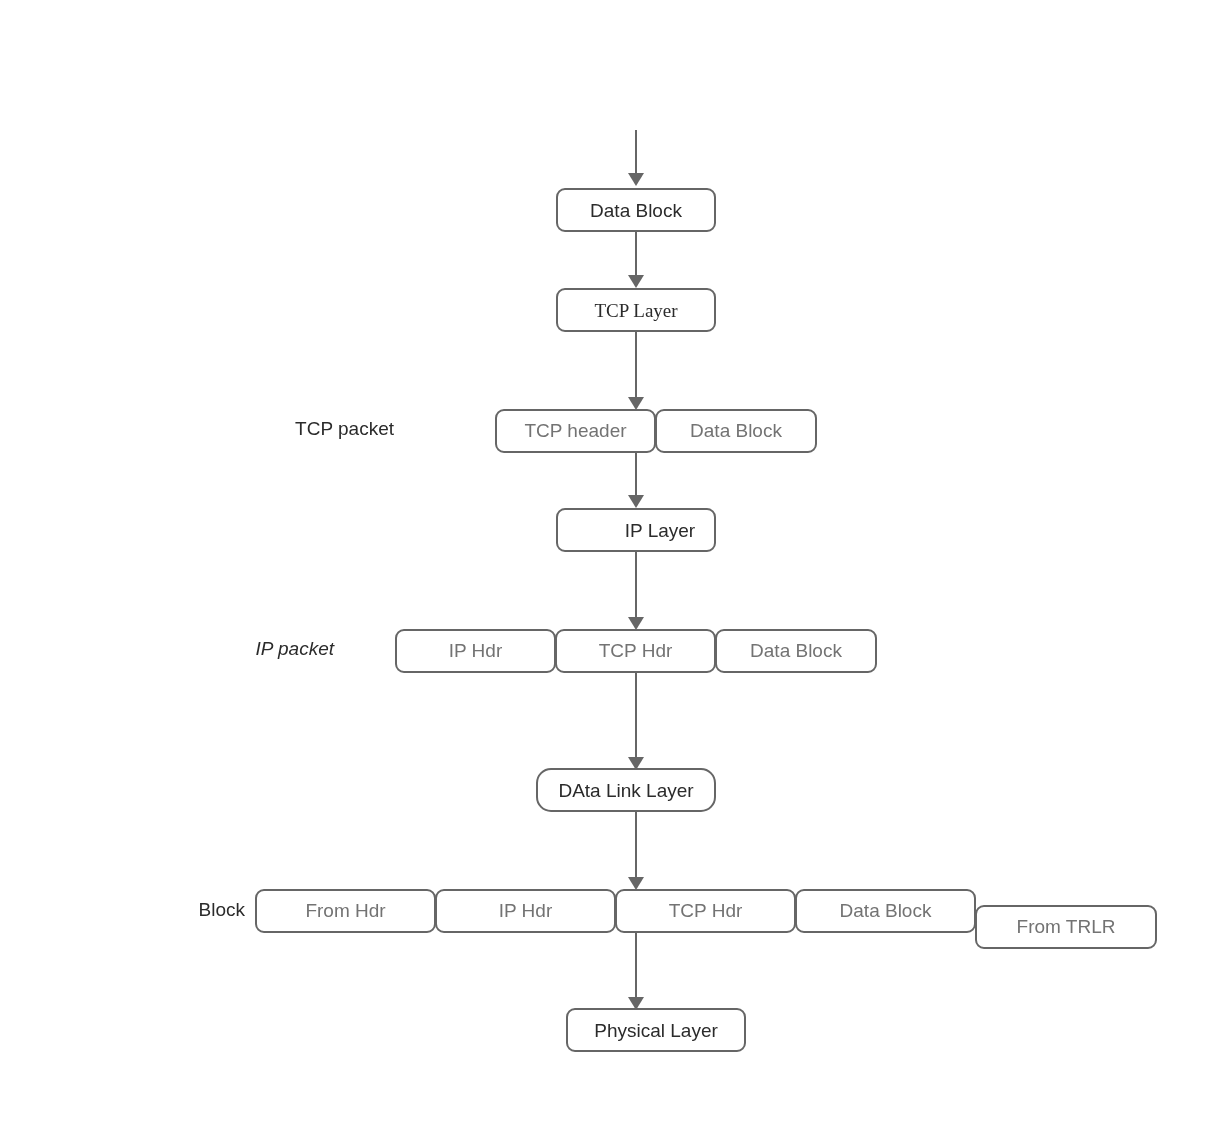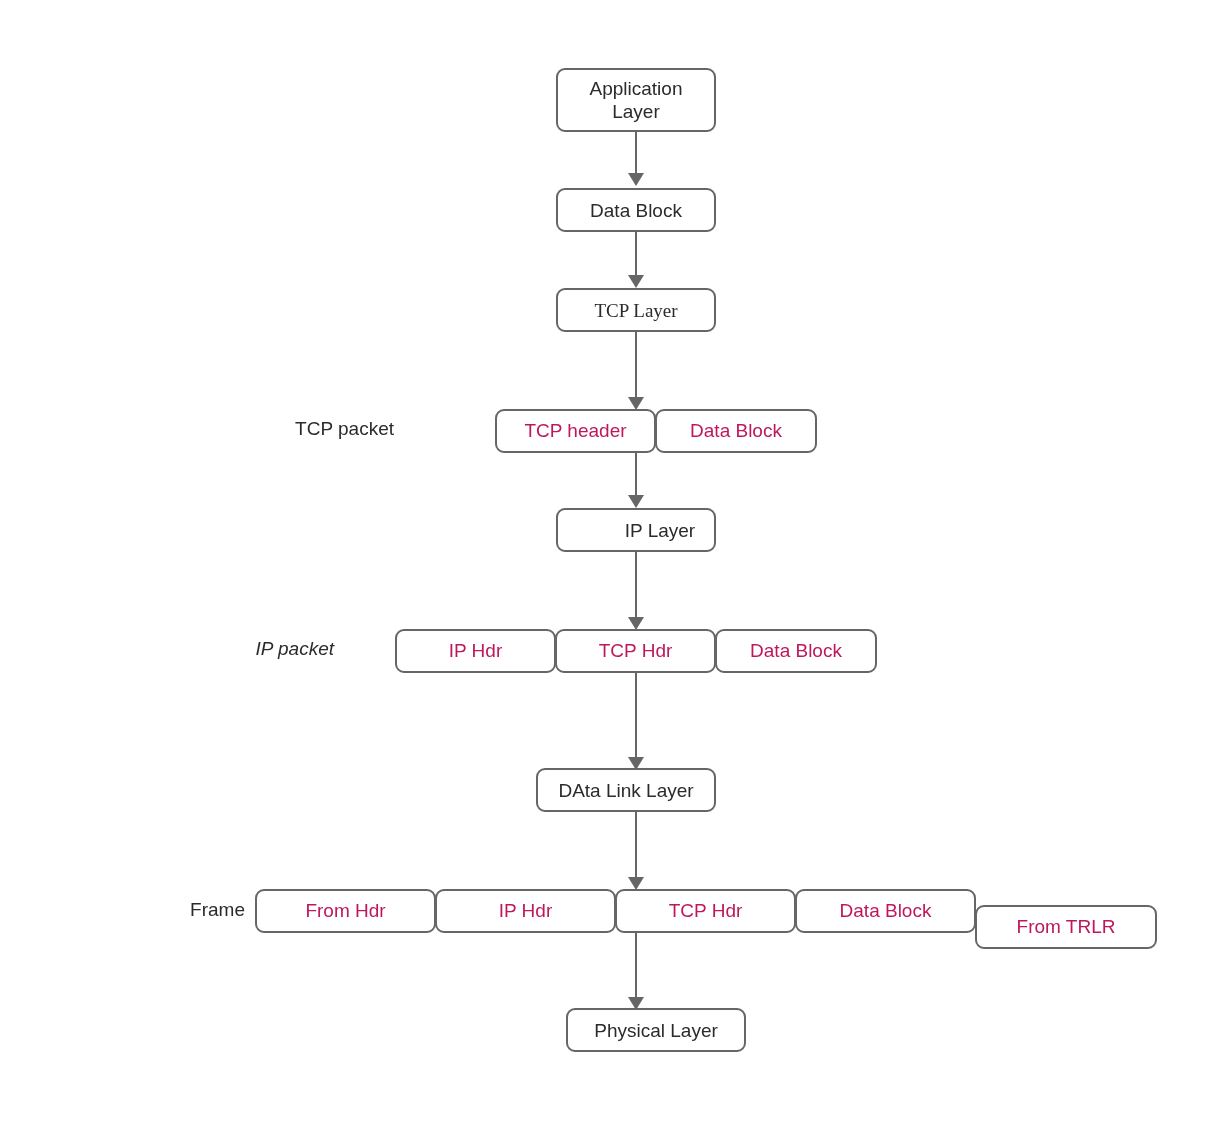--- a/index.html
+++ b/index.html
@@ -40,21 +40,21 @@
   .seg-row {
     position: absolute;
     display: flex;
     z-index: 3;
   }
   .seg {
     box-sizing: border-box;
     border: 2.5px solid #666666;
     border-radius: 9px;
     background: #ffffff;
-    color: #be185d;
+    color: #737373;
     font-size: 19px;
     line-height: 22px;
     display: flex;
     align-items: center;
     justify-content: center;
     text-align: center;
     height: 100%;
   }
   .seg + .seg { margin-left: -1px; }
 
@@ -132,49 +132,47 @@
   <div class="connector" style="left:636px; top:812px; width:2.5px; height:78px; margin-left:-1.25px;">
     <div class="conn-line" style="height:65px;"></div>
     <div class="conn-head"></div>
   </div>
 
   <div class="connector" style="left:636px; top:932px; width:2.5px; height:78px; margin-left:-1.25px;">
     <div class="conn-line" style="height:65px;"></div>
     <div class="conn-head"></div>
   </div>
 
-  <div class="node" style="left:556px; top:68px; width:160px; height:64px;">Application
-Layer</div>
 
   <div class="node" style="left:556px; top:188px; width:160px; height:44px;">Data Block</div>
 
   <div class="node" style="left:556px; top:288px; width:160px; height:44px;font-family:Liberation Serif, serif;">TCP Layer</div>
 
   <div class="node" style="left:556px; top:508px; width:160px; height:44px;padding-left:48px;">IP Layer</div>
 
-  <div class="node" style="left:536px; top:768px; width:180px; height:44px;">DAta Link Layer</div>
+  <div class="node" style="left:536px; top:768px; width:180px; height:44px;border-radius:15px;">DAta Link Layer</div>
 
   <div class="node" style="left:566px; top:1008px; width:180px; height:44px;text-align:center;">Physical Layer</div>
 
   <div class="caption" style="left:194px; top:418px; width:200px;">TCP packet</div>
 
   <div class="seg-row" style="left:495px; top:409px; height:44px;">
     <div class="seg" style="width:161px;">TCP header</div>
     <div class="seg" style="width:162px;">Data Block</div>
   </div>
 
   <div class="caption" style="left:134px; top:638px; width:200px;font-style:italic;">IP packet</div>
 
   <div class="seg-row" style="left:395px; top:629px; height:44px;">
     <div class="seg" style="width:161px;">IP Hdr</div>
     <div class="seg" style="width:161px;">TCP Hdr</div>
     <div class="seg" style="width:162px;">Data Block</div>
   </div>
 
-  <div class="caption" style="left:45px; top:899px; width:200px;">Frame</div>
+  <div class="caption" style="left:45px; top:899px; width:200px;">Block</div>
 
   <div class="seg-row" style="left:255px; top:889px; height:44px;">
     <div class="seg" style="width:181px;">From Hdr</div>
     <div class="seg" style="width:181px;">IP Hdr</div>
     <div class="seg" style="width:181px;">TCP Hdr</div>
     <div class="seg" style="width:181px;">Data Block</div>
     <div class="seg" style="width:182px;margin-top:16px;">From TRLR</div>
   </div>
 
 </div>

